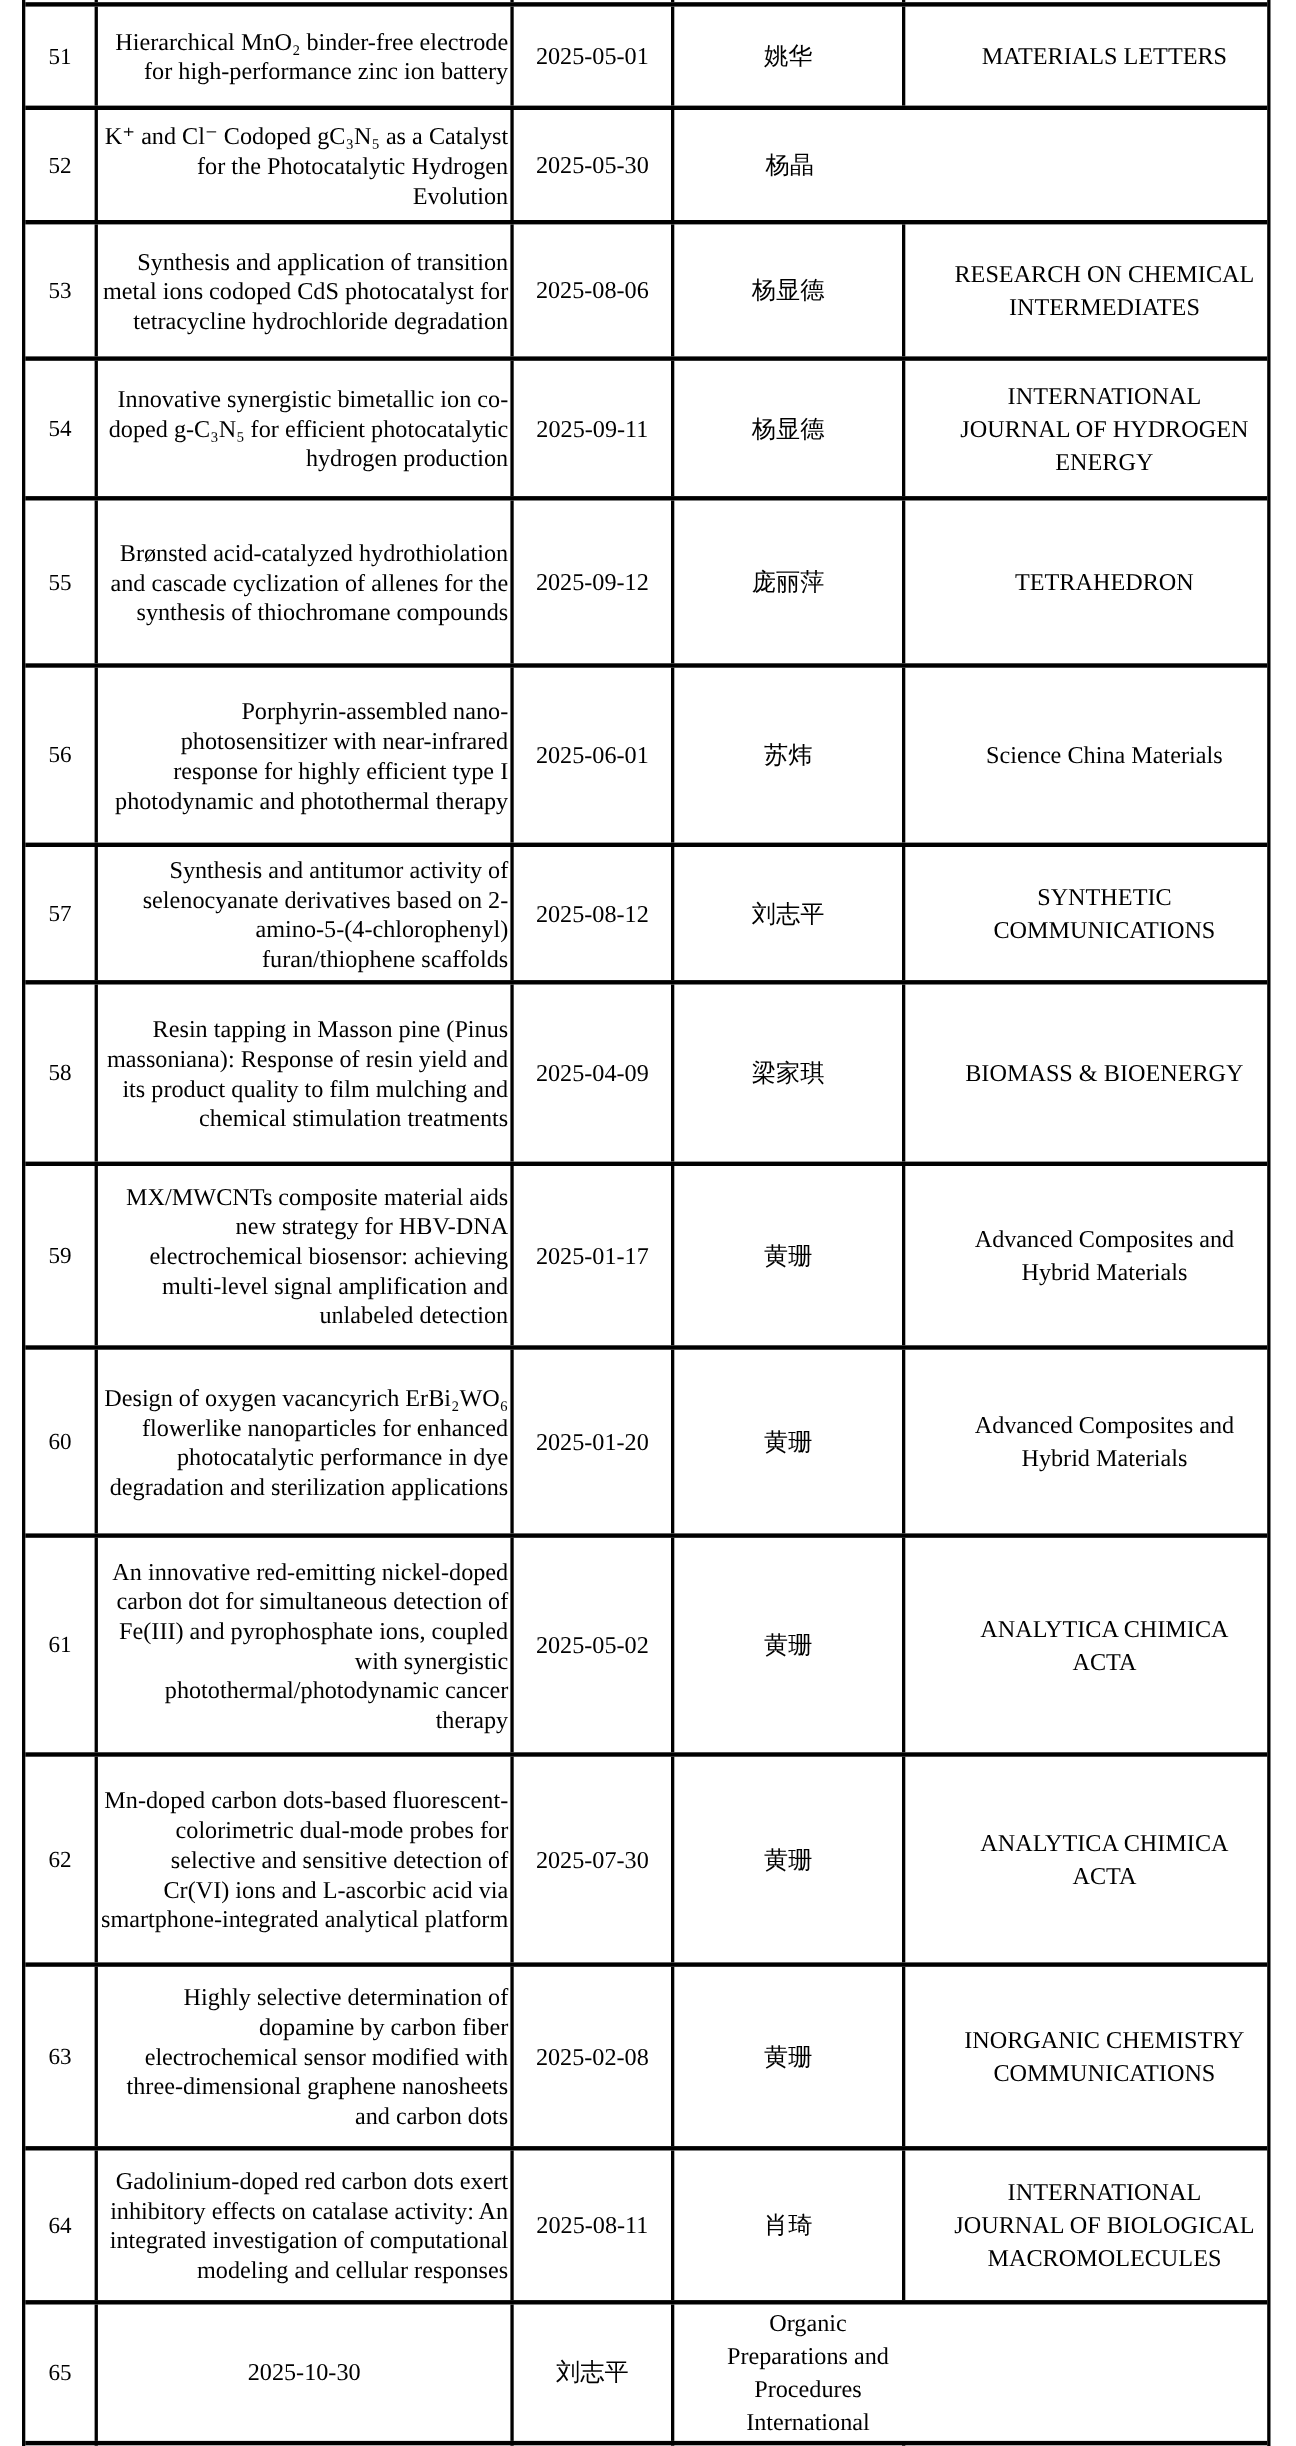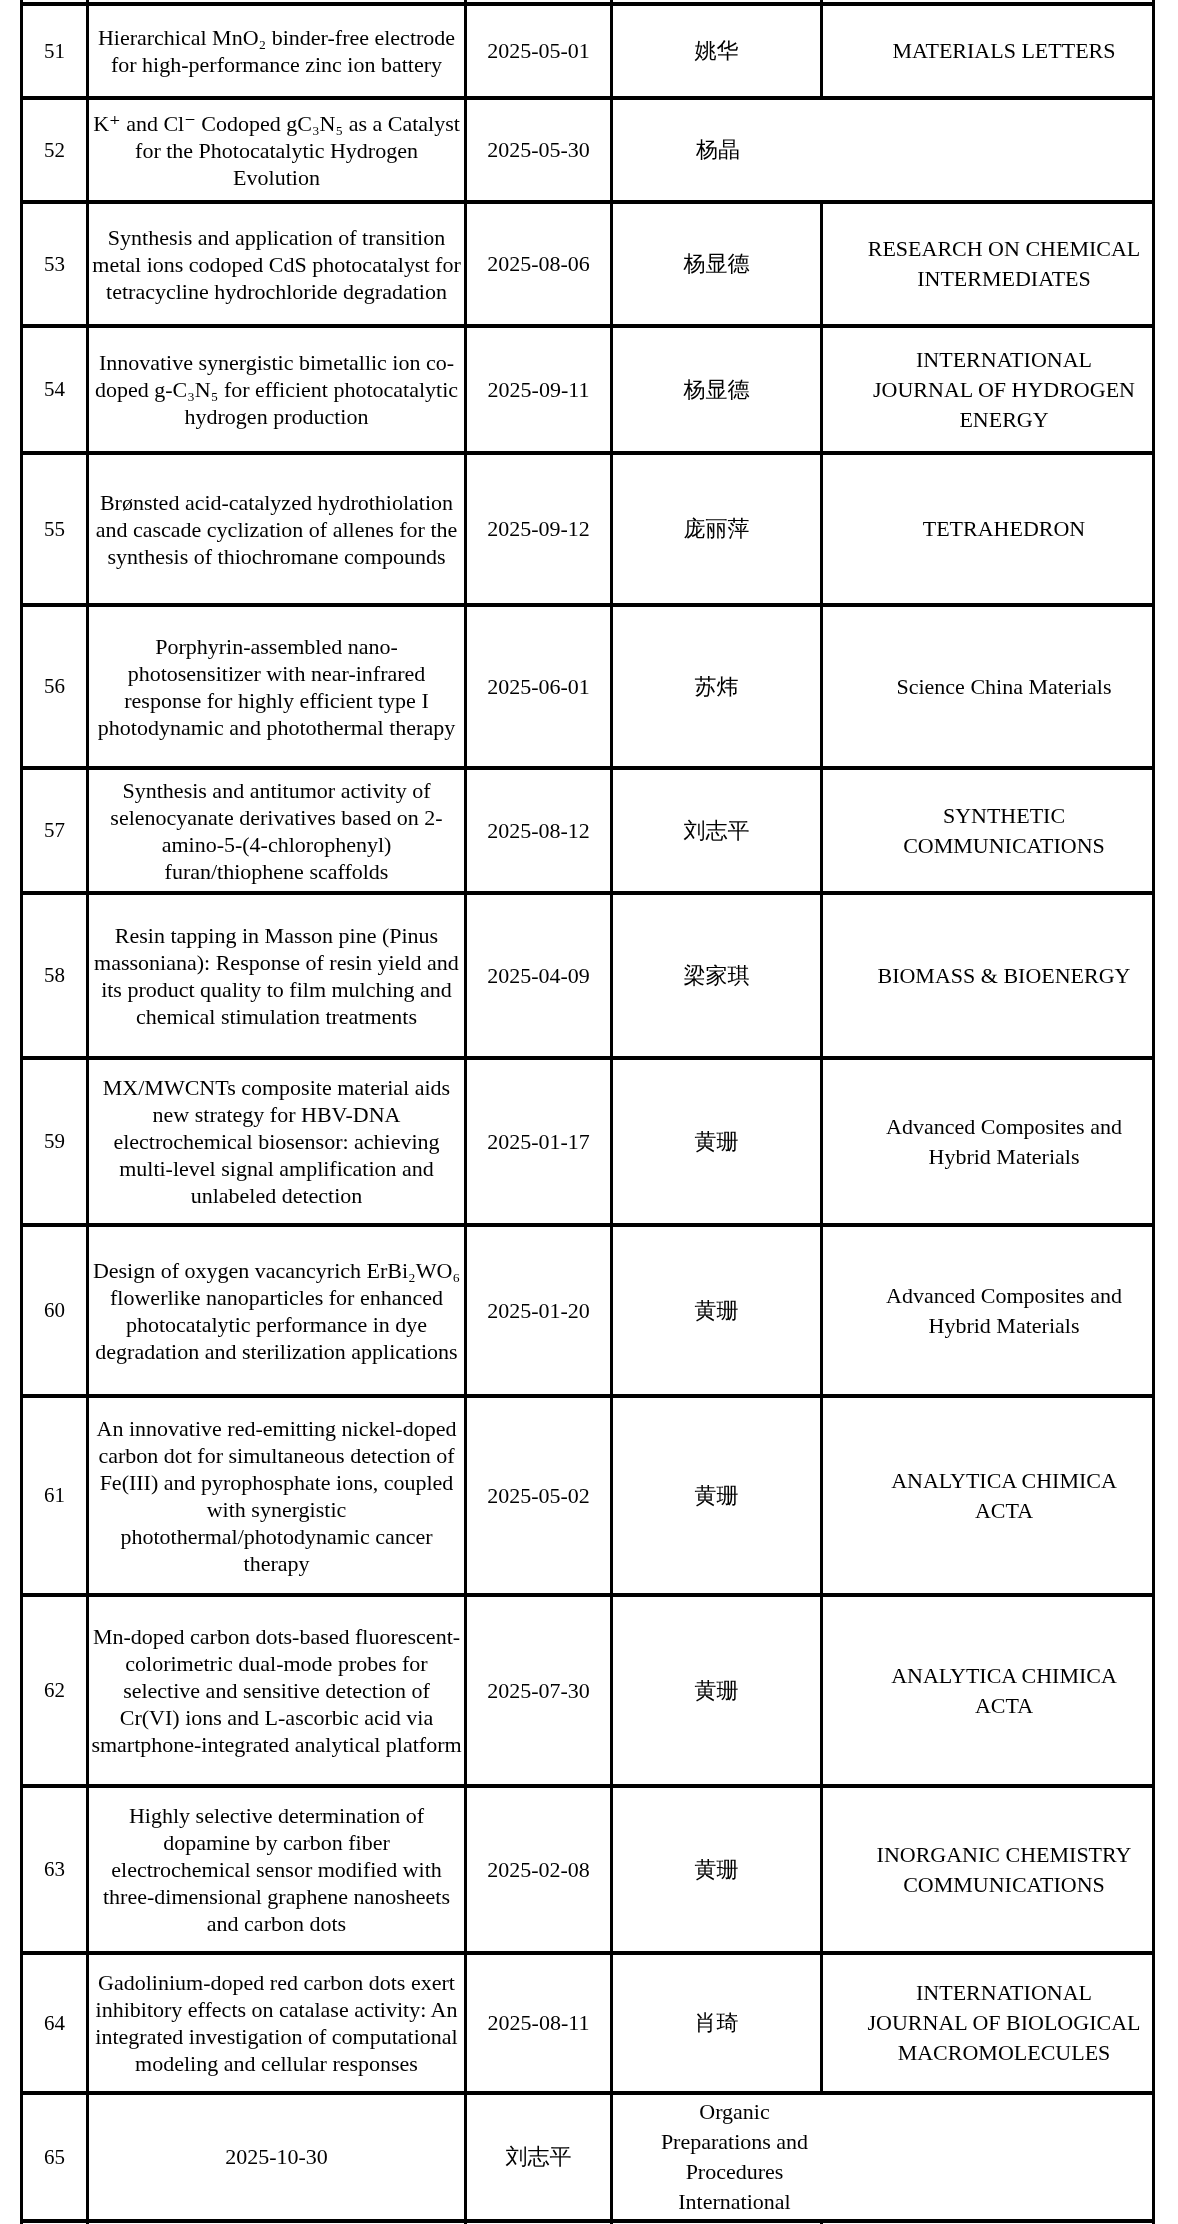--- a/index.html
+++ b/index.html
@@ -41,20 +41,21 @@
     overflow: hidden;
   }
   .cell:last-child { border-right: none; }
   .c-no {
     font-size: 21px;
   }
   .c-title {
     font-size: 22px;
     line-height: 27px;
     padding: 2px 2px;
+    text-align: right;
   }
   .c-date {
     font-size: 22px;
     letter-spacing: 0px;
   }
   .c-author {
     font-size: 22px;
   }
   .c-journal {
     font-size: 22px;

